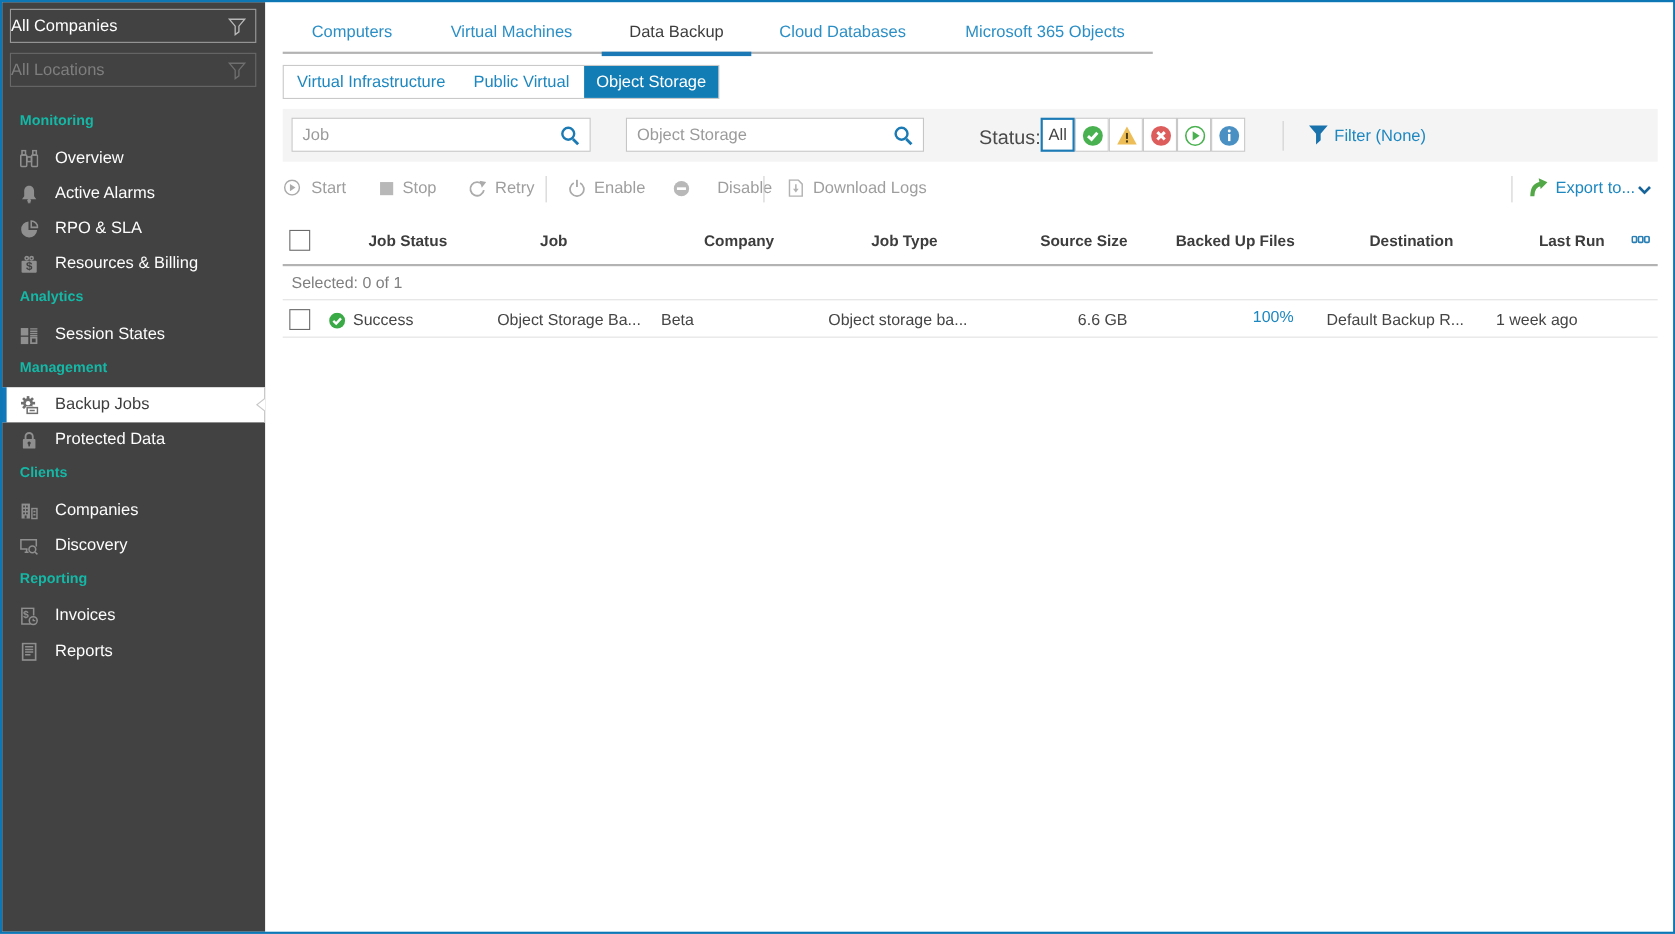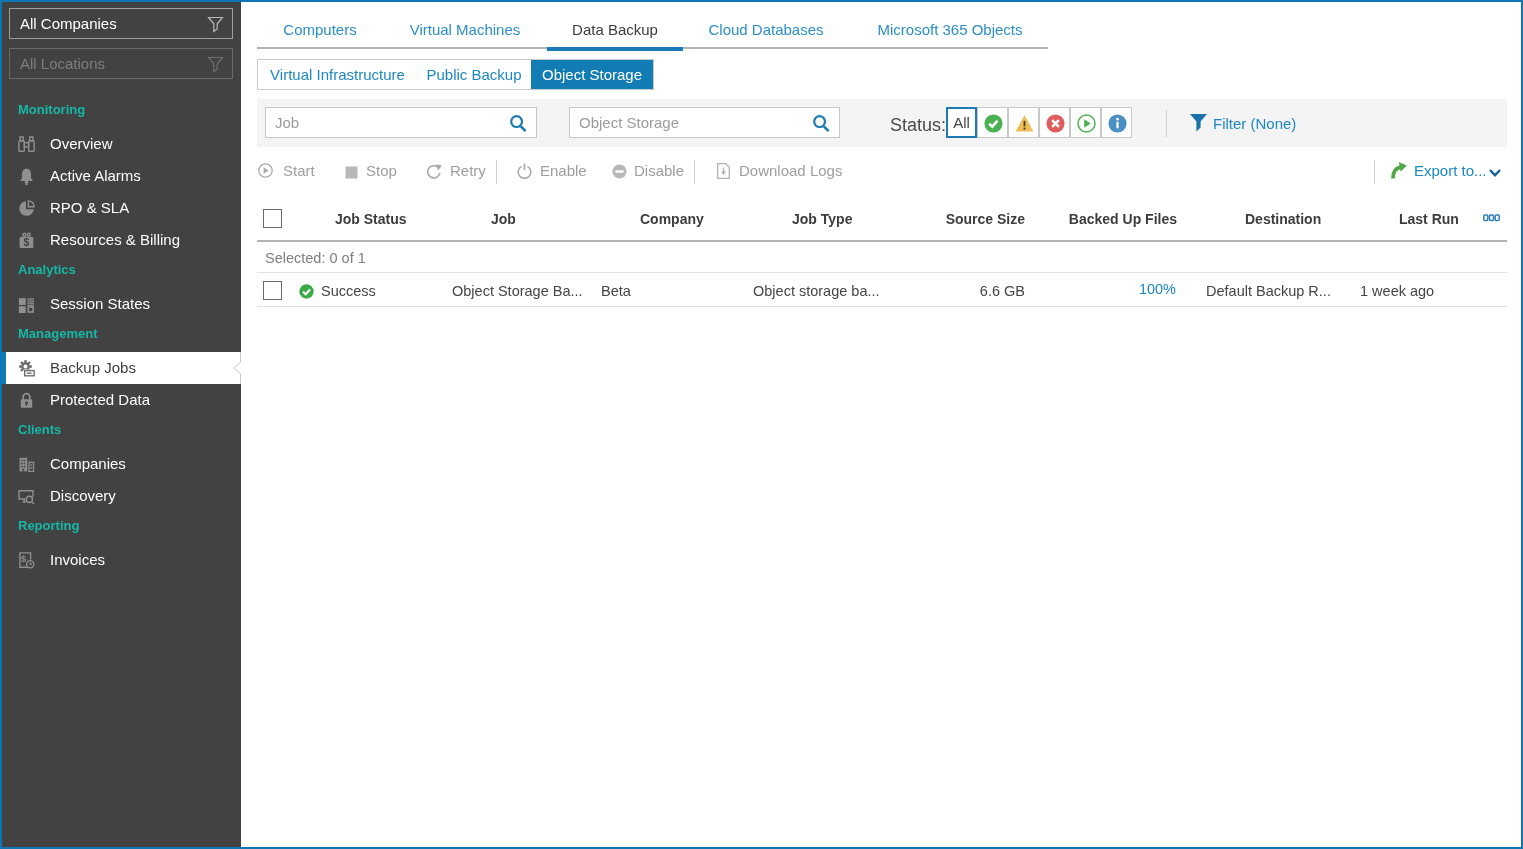--- a/index.html
+++ b/index.html
@@ -2,21 +2,21 @@
 <html><head>
 <meta charset="utf-8">
 <style>
 * { margin:0; padding:0; box-sizing:border-box; }
 html,body { width:1523px; height:849px; background:#fff; font-family:"Liberation Sans", sans-serif; overflow:hidden; }
 .page { position:absolute; left:0; top:0; width:1523px; height:849px; background:#fff; }
 .frame { position:absolute; left:0; top:0; width:1523px; height:849px; border:2px solid #0d76b5; z-index:50; pointer-events:none; }
 .abs { position:absolute; }
 
 .sidebar { position:absolute; left:2px; top:2px; width:239px; height:845px; background:#424242; }
-.dd { position:absolute; left:7px; width:224px; height:31px; border:1px solid #9d9d9d; color:#fff; font-size:15px; line-height:29px; padding-left:10px; }
+.dd { position:absolute; left:7px; width:224px; height:31px; border:1px solid #9d9d9d; color:#fff; font-size:15px; line-height:29px; }
 .dd.dis { border-color:#696969; color:#7e7e7e; }
 .dd svg { position:absolute; right:8px; top:7px; }
 .navlabel { position:absolute; left:16px; height:32px; line-height:32px; font-size:13px; font-weight:bold; color:#14b8a6; }
 .navitem { position:absolute; left:0; width:239px; height:32px; color:#fdfdfd; font-size:15px; }
 .navitem .txt { position:absolute; left:48px; top:0; line-height:32px; }
 .navitem svg { position:absolute; left:16px; top:8px; }
 .navitem.sel { background:#fff; color:#3d3d3d; }
 .selbar { position:absolute; left:-2px; top:0; width:6px; height:32px; background:#1178ba; }
 
 .tab { position:absolute; top:17px; height:30px; line-height:26px; font-size:15px; color:#2b8fc6; transform:translateX(-50%); white-space:nowrap; }
@@ -179,32 +179,44 @@
 <div class="navlabel" style="top:508px">Reporting</div>
 <div class="navitem" style="top:542px">
         <svg width="17" height="17" viewBox="0 0 17 17">
           <path fill="none" stroke="#8f8f8f" stroke-width="1.4" d="M9.8 15.2 H1.9 V0.9 H12.6 V7.6"></path>
           <text x="5.6" y="10" font-family="Liberation Sans" font-size="9.5" font-weight="bold" fill="#8f8f8f" text-anchor="middle">$</text>
           <circle cx="12.2" cy="12.2" r="3.6" fill="#424242" stroke="#8f8f8f" stroke-width="1.4"></circle>
           <path fill="none" stroke="#8f8f8f" stroke-width="1.2" d="M12.2 10.4 V12.2 H14"></path>
         </svg>
         <div class="txt">Invoices</div>
       </div>
+<div class="navitem" style="top:574px">
+        <svg width="17" height="17" viewBox="0 0 17 17">
+          <rect x="2.6" y="1" width="11.8" height="15" fill="none" stroke="#8f8f8f" stroke-width="1.5"></rect>
+          <g stroke="#8f8f8f" stroke-width="1.3">
+            <line x1="4.8" y1="4" x2="12.2" y2="4"></line>
+            <line x1="4.8" y1="6.4" x2="12.2" y2="6.4"></line>
+            <line x1="4.8" y1="8.8" x2="12.2" y2="8.8"></line>
+            <line x1="4.8" y1="11.2" x2="9.7" y2="11.2"></line>
+          </g>
+        </svg>
+        <div class="txt">Reports</div>
+      </div>
 </div>
 <div id="content">
 <div class="tab" style="left:320px">Computers</div>
 <div class="tab" style="left:465px">Virtual Machines</div>
 <div class="tab act" style="left:615px">Data Backup</div>
 <div class="tab" style="left:766px">Cloud Databases</div>
 <div class="tab" style="left:950px">Microsoft 365 Objects</div>
 <div class="tabline"></div>
       <div class="tabact"></div>
 <div class="subtabs">
         <div class="subtab" style="width:159px">Virtual Infrastructure</div>
-        <div class="subtab" style="width:114px">Public Backup</div>
+        <div class="subtab" style="width:114px">Public Virtual</div>
         <div class="subtab act" style="width:122px">Object Storage</div>
       </div>
 <div class="fbar">
         <div class="search" style="left:8px;width:272px">Job<svg width="21" height="21" viewBox="0 0 21 21">
             <g fill="none" stroke="#1b7ab3">
               <circle cx="8.6" cy="8.6" r="5.4" stroke-width="2.2"></circle>
               <line x1="12.8" y1="13.4" x2="17.6" y2="18.2" stroke-width="2.6"></line>
             </g>
           </svg></div>
         <div class="search" style="left:312px;width:271px">Object Storage<svg width="21" height="21" viewBox="0 0 21 21">
@@ -270,21 +282,21 @@
       <div class="tbsep" style="left:496px"></div>
       <div class="tbico" style="left:517px;top:163px"><svg width="15" height="16" viewBox="0 0 15 16">
           <path fill="none" stroke="#ababab" stroke-width="1.6" d="M4.6 3.4 a6.3 6.3 0 1 0 5.8 0"></path>
           <line x1="7.5" y1="0.5" x2="7.5" y2="7" stroke="#ababab" stroke-width="1.7"></line>
         </svg></div>
       <div class="tbtxt" style="left:540px">Enable</div>
       <div class="tbico" style="left:612px;top:164px"><svg width="15" height="15" viewBox="0 0 15 15">
           <circle cx="7.5" cy="7.5" r="7" fill="#b8b8b8"></circle>
           <rect x="3.4" y="6.3" width="8.2" height="2.4" fill="#fff"></rect>
         </svg></div>
-      <div class="tbtxt" style="left:634px">Disable</div>
+      <div class="tbtxt" style="left:652px">Disable</div>
       <div class="tbsep" style="left:694px"></div>
       <div class="tbico" style="left:716px;top:163px"><svg width="15" height="16" viewBox="0 0 15 16">
           <path fill="none" stroke="#b2b2b2" stroke-width="1.3" d="M13.3 15.3 H1.7 V0.7 H9.6 L13.3 4.4 Z"></path>
           <path fill="none" stroke="#b2b2b2" stroke-width="1.4" d="M7.5 4.6 V10.2"></path>
           <path d="M4.9 8.6 L7.5 11.9 L10.1 8.6 Z" fill="#b2b2b2"></path>
         </svg></div>
       <div class="tbtxt" style="left:739px">Download Logs</div>
       <div class="tbsep" style="left:1374px"></div>
       <svg class="abs" style="left:1391px;top:161px" width="16" height="18" viewBox="0 0 16 18">
         <path fill="none" stroke="#52a746" stroke-width="3.8" d="M2 17.5 C2 10 5.5 6.8 10 6.2"></path>

